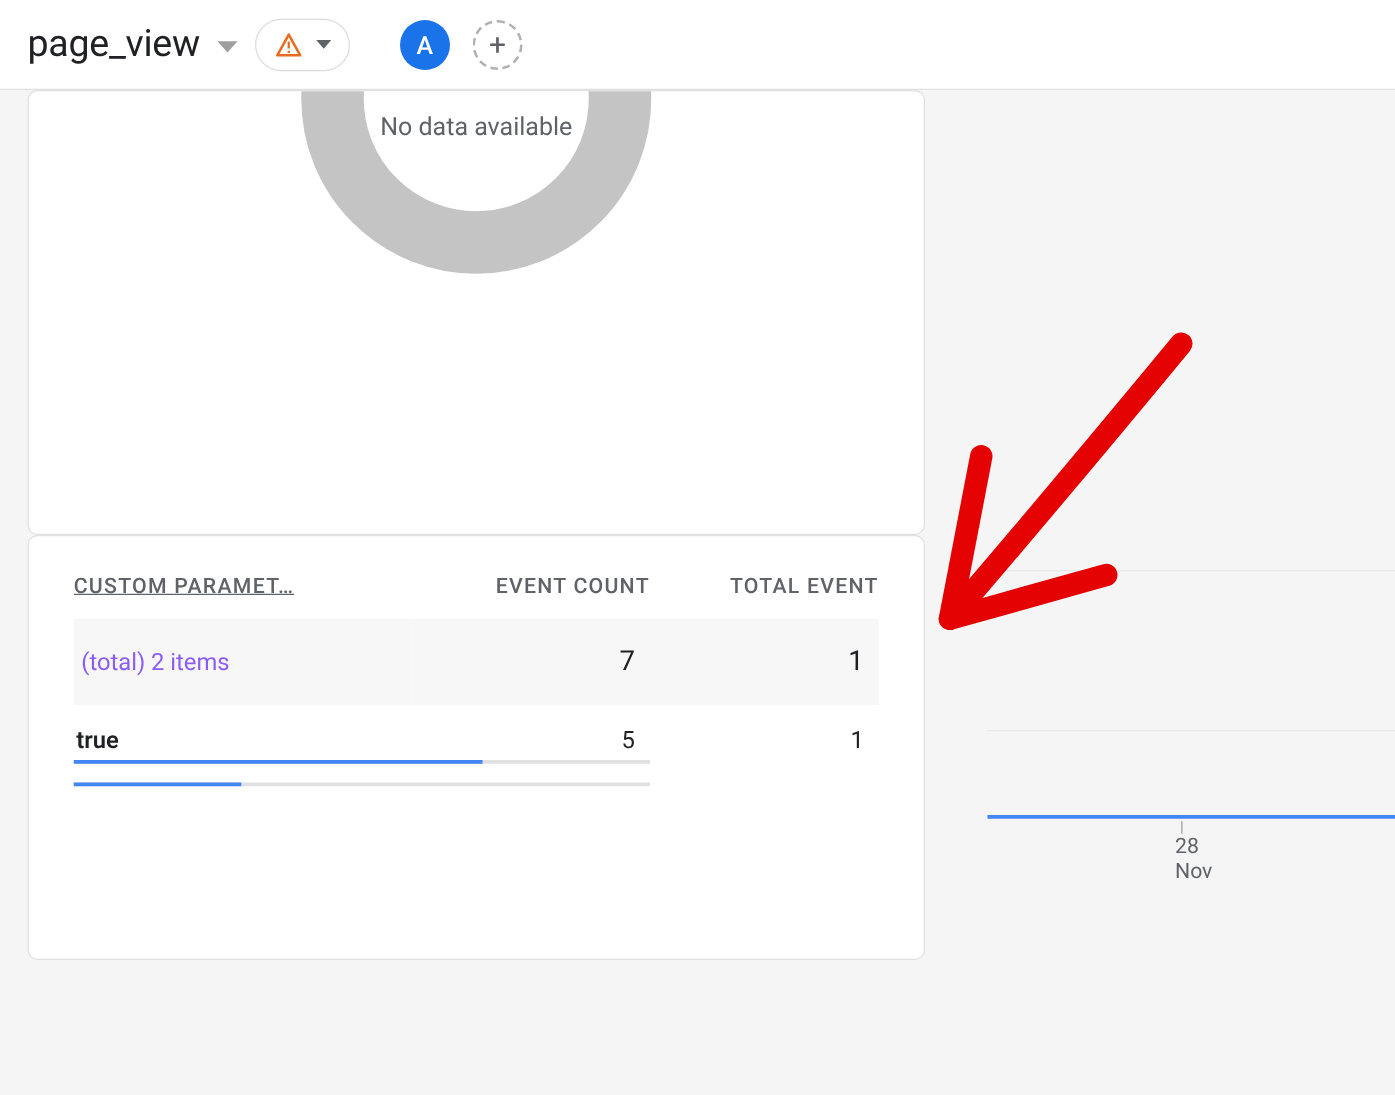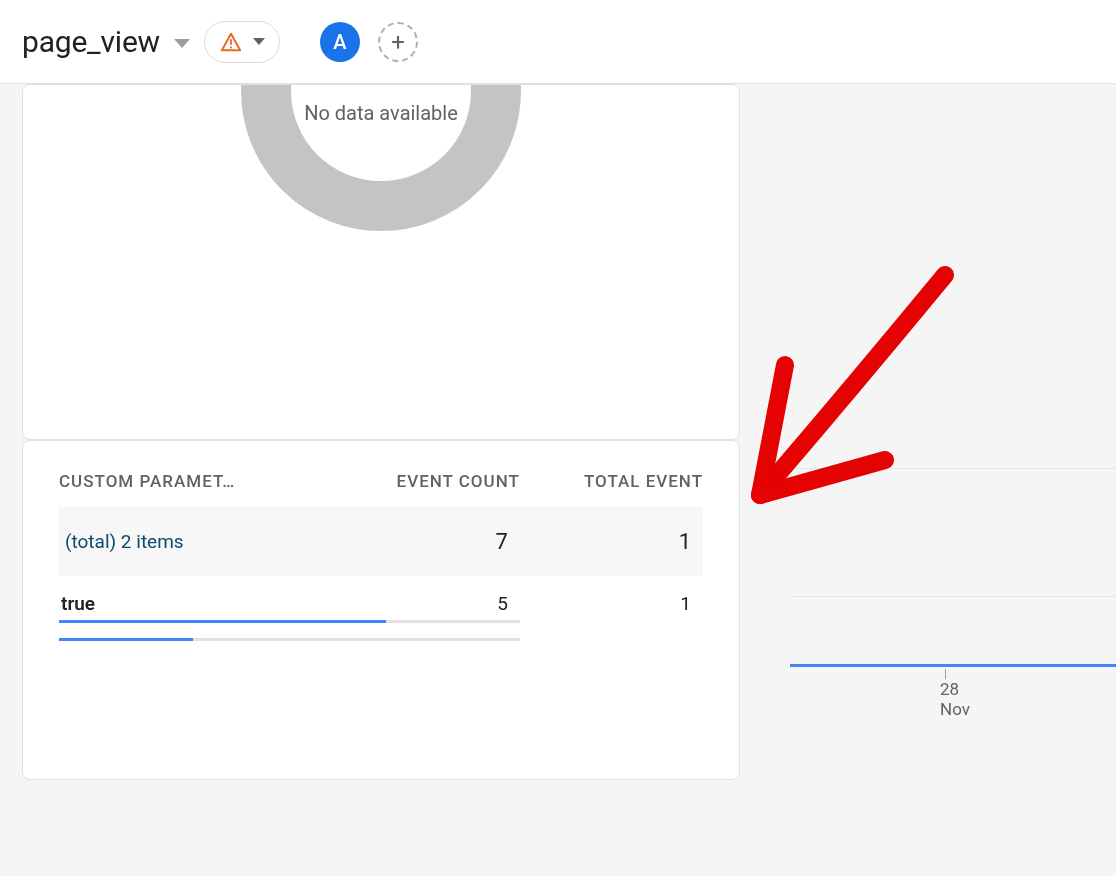--- a/index.html
+++ b/index.html
@@ -1,20 +1,20 @@
 <!DOCTYPE html>
 <html><head>
 <meta charset="utf-8">
 <style>
   * { box-sizing: border-box; margin: 0; padding: 0; }
   html, body { width: 1116px; height: 876px; font-family: "Roboto", "Helvetica Neue", Arial, sans-serif; background: #f5f5f5; overflow: hidden; color: #202124; }
 
   
   .header {
-    height: 84px;
+    height: 72px;
     width: 100%;
     background: #ffffff;
     border-bottom: 1px solid #e0e0e0;
     display: flex;
     align-items: center;
     padding: 0 22px;
     gap: 14px;
   }
   .event-select {
     display: flex;
@@ -159,28 +159,28 @@
     font-size: 17px;
     font-weight: 500;
     letter-spacing: 1px;
     color: #5f6368;
     padding-bottom: 16px;
     white-space: nowrap;
     overflow: hidden;
     text-overflow: ellipsis;
   }
   .tbl thead th.num { text-align: right; }
-  .tbl thead th.c0 { max-width: 210px; }
+  .tbl thead th.c0 { max-width: 210px; text-decoration: underline; }
   .tbl .totals td {
     background: #f7f7f7;
     font-size: 22px;
     padding: 22px 12px;
     color: #202124;
   }
-  .tbl .totals td.label { font-size: 19px; color: #0c4a6e; padding-left: 6px; }
+  .tbl .totals td.label { font-size: 19px; color: #8b5cf6; padding-left: 6px; }
   .tbl td.num { text-align: right; }
   .tbl tbody.rows td {
     font-size: 19px;
     padding: 16px 12px 2px 2px;
     color: #202124;
   }
   .tbl tbody.rows td.label { font-weight: 600; }
   .tbl tbody.rows tr td.barcell {
     padding: 0 0 10px 0;
   }

